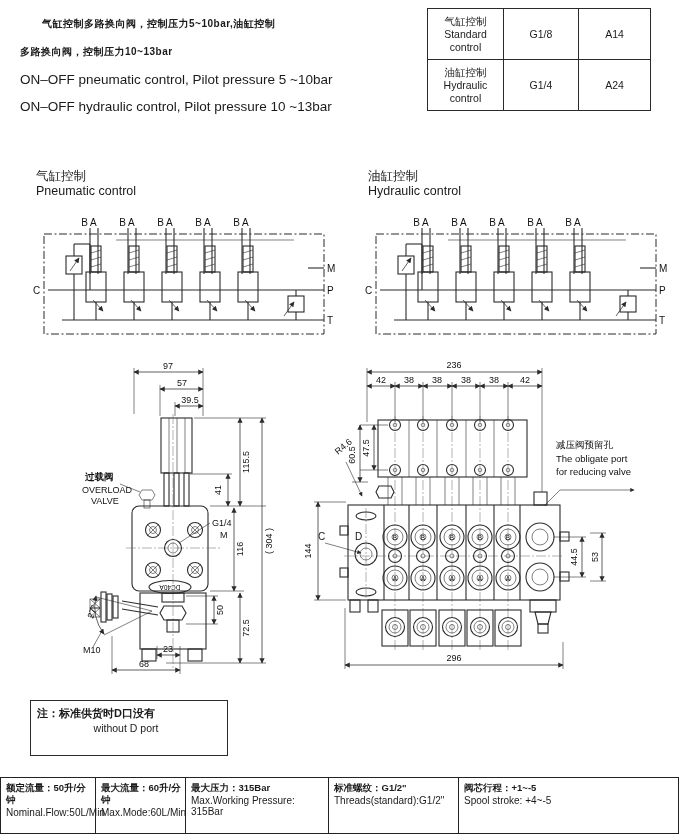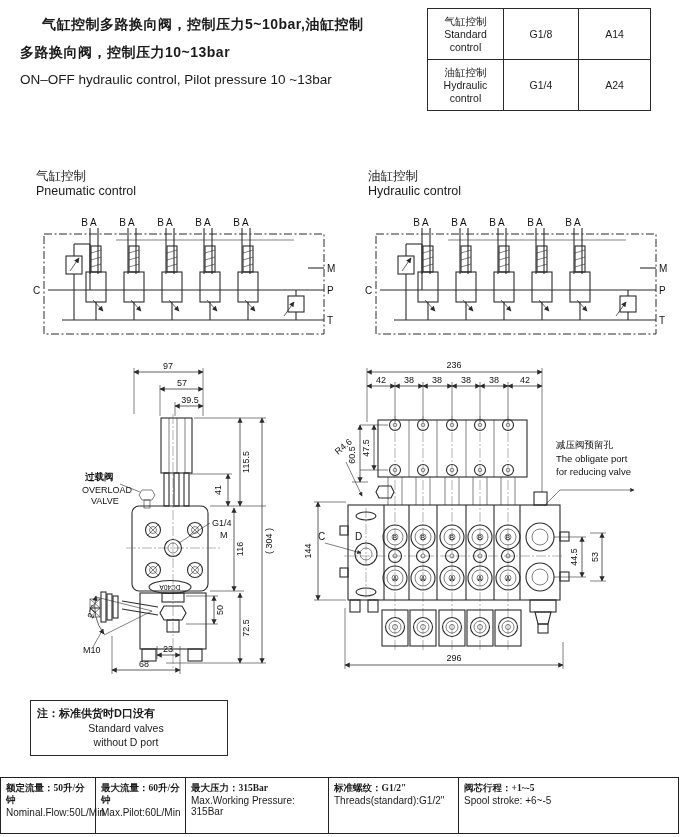--- a/index.html
+++ b/index.html
@@ -1,60 +1,61 @@
 <!DOCTYPE html>
 <html><head>
 <meta charset="utf-8">
 <style>
   html,body{margin:0;padding:0;background:#fff;}
   .page{position:relative;width:681px;height:837px;background:#fff;overflow:hidden;
         font-family:"Liberation Sans","DejaVu Sans",sans-serif;color:#1a1a1a;}
   .abs{position:absolute;}
   
   .intro{left:20px;top:10px;width:412px;}
-  .intro .zh{font-weight:bold;font-size:14px;line-height:28px;letter-spacing:.5px;}
+  .intro .zh{font-weight:bold;font-size:10px;line-height:28px;letter-spacing:.5px;}
   .intro .zh1{text-indent:22px;}
   .intro .en{font-size:13.5px;line-height:27px;}
   
   table.ctl{position:absolute;left:427px;top:8px;border-collapse:collapse;table-layout:fixed;}
   table.ctl td{border:1.5px solid #2a2a2a;text-align:center;vertical-align:middle;
                font-size:10.5px;line-height:13px;padding:3px 1px;}
   table.ctl tr.hrow{height:48px;} table.ctl tr.drow{height:51px;}
   
   .schem-title{font-size:12.5px;line-height:15px;}
   
   .notebox{left:30px;top:700px;width:198px;height:56px;border:1.5px solid #2a2a2a;
            padding:5px 12px 0 6px;box-sizing:border-box;}
   .notebox .zh{font-size:11px;font-weight:bold;line-height:15px;}
   .notebox .en{font-size:10.5px;text-align:center;line-height:14px;}
   
   .footer{left:0;top:777px;width:679px;height:57px;display:flex;border:1.5px solid #222;box-sizing:border-box;}
   .fcell{border-right:1.5px solid #222;box-sizing:border-box;padding:4px 4px 0 5px;}
   .fcell:last-child{border-right:none;}
-  .fcell .zh{font-size:9.5px;font-weight:bold;line-height:12px;margin-bottom:1px;font-family:Liberation Serif, serif;}
+  .fcell .zh{font-size:9.5px;font-weight:bold;line-height:12px;margin-bottom:1px;}
   .fcell .en{font-size:10px;line-height:11px;}
   
   .ln{fill:none;stroke:#2b2b2b;stroke-width:1.1;}
   .tn{fill:none;stroke:#2b2b2b;stroke-width:.6;}
   .dm{fill:none;stroke:#2b2b2b;stroke-width:.75;}
   .dd{fill:none;stroke:#2b2b2b;stroke-width:1;stroke-dasharray:8 2.5 2 2.5;}
   .cl{fill:none;stroke:#666;stroke-width:.5;stroke-dasharray:10 2 2 2;}
   text.dt{font-size:9px;fill:#111;font-family:inherit;}
   text.pt{font-size:10px;fill:#111;font-family:inherit;}
   text.tt{font-size:6.5px;fill:#111;font-family:inherit;}
   text.lb{font-size:9.5px;fill:#111;font-family:inherit;}
 </style>
 </head>
 <body>
 
 <div class="page">
 
   <div class="abs intro">
     <div class="zh zh1">气缸控制多路换向阀，控制压力5~10bar,油缸控制</div>
     <div class="zh">多路换向阀，控制压力10~13bar</div>
+    <div class="en">ON–OFF pneumatic control, Pilot pressure 5 ~10bar</div>
     <div class="en">ON–OFF hydraulic control, Pilot pressure 10 ~13bar</div>
   </div>
 
   <table class="ctl">
     <colgroup>
         <col style="width:76px">
         <col style="width:75px">
         <col style="width:72px">
       </colgroup>
     <tbody>
@@ -494,40 +495,39 @@
     <g>
       <text class="lb" x="258" y="92">减压阀预留孔</text>
       <text class="lb" x="258" y="106">The obligate port</text>
       <text class="lb" x="258" y="119">for reducing valve</text>
       <path class="tn" d="M246,150 L262,134 L336,134" marker-end="url(#aR)"></path>
     </g>
   </svg>
 
   <div class="abs notebox">
     <div class="zh">注：标准供货时D口没有</div>
-    <div class="en">Standard valves</div>
     <div class="en">without D port</div>
   </div>
 
   <div class="abs footer">
     <div class="fcell" style="width:95px">
       <div class="zh">额定流量：50升/分钟</div>
         <div class="en">Nominal.Flow:50L/Min</div>
     </div>
     <div class="fcell" style="width:90px">
       <div class="zh">最大流量：60升/分钟</div>
-        <div class="en">Max.Pilot:60L/Min</div>
+        <div class="en">Max.Mode:60L/Min</div>
     </div>
     <div class="fcell" style="width:143px">
       <div class="zh">最大压力：315Bar</div>
         <div class="en">Max.Working Pressure: 315Bar</div>
     </div>
     <div class="fcell" style="width:130px">
       <div class="zh">标准螺纹：G1/2"</div>
         <div class="en">Threads(standard):G1/2"</div>
     </div>
     <div class="fcell" style="flex:1">
       <div class="zh">阀芯行程：+1~-5</div>
-        <div class="en">Spool stroke: +6~-5</div>
+        <div class="en">Spool stroke: +4~-5</div>
     </div>
   </div>
 
 </div>
 
 </body></html>

